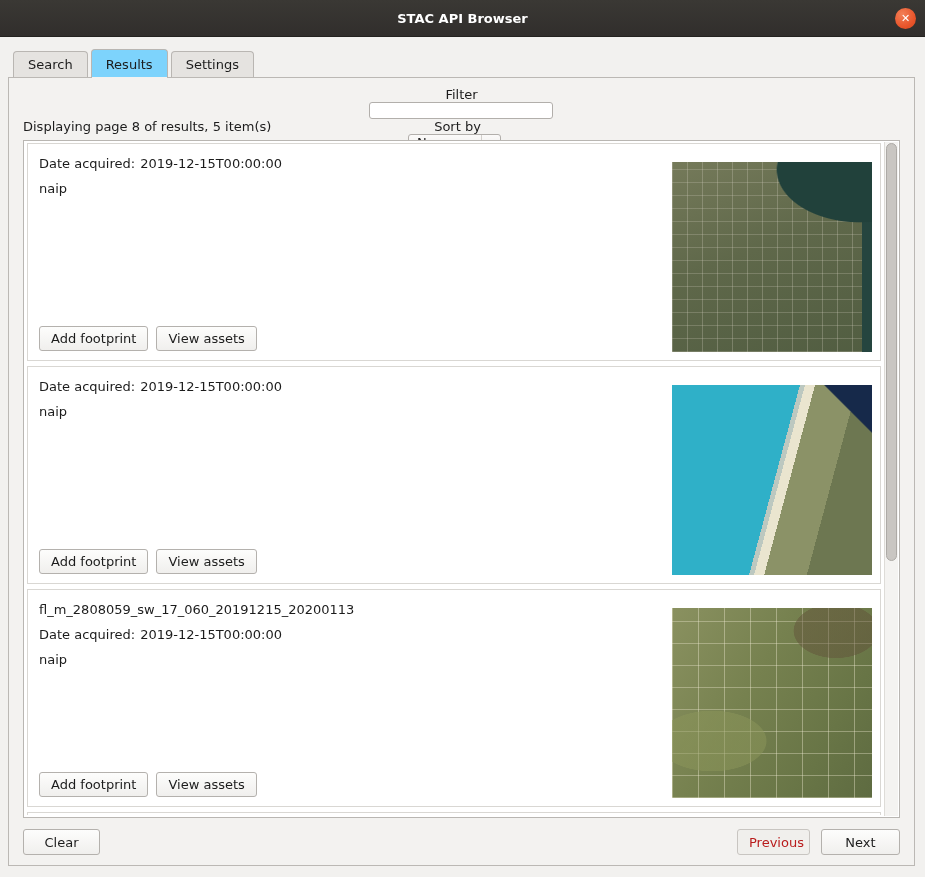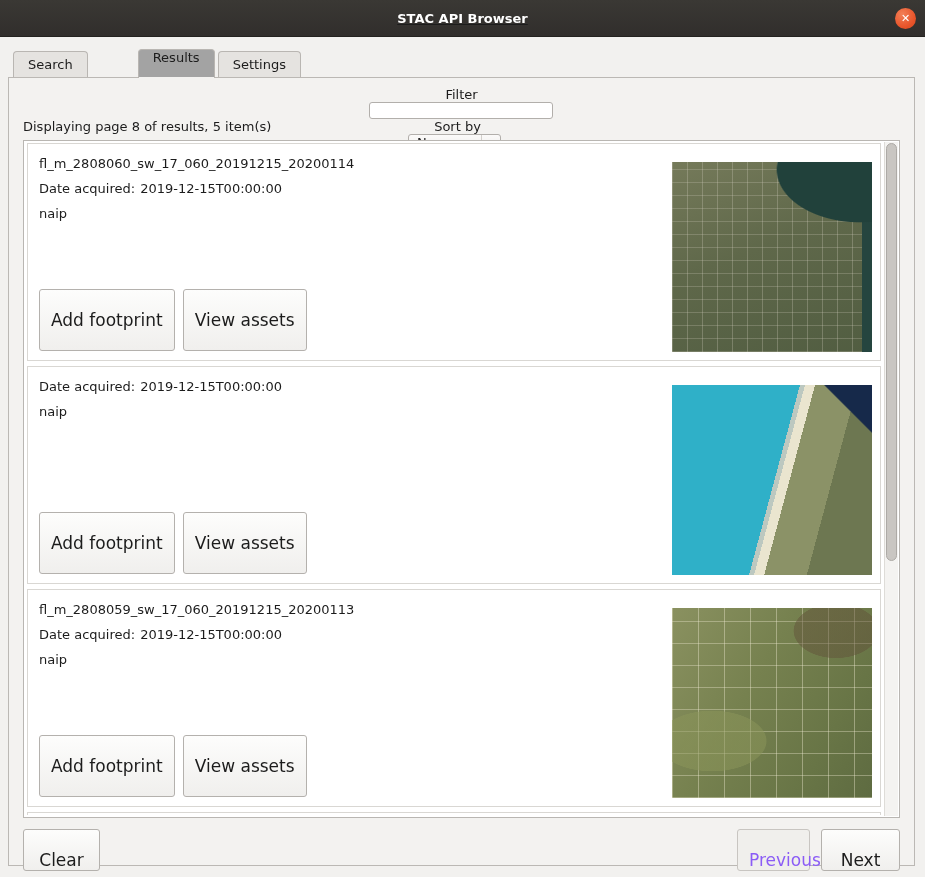--- a/index.html
+++ b/index.html
@@ -5,33 +5,33 @@
   * { box-sizing: border-box; margin: 0; padding: 0; }
   html,body { width: 925px; height: 877px; }
   body { font-family: "DejaVu Sans", "Liberation Sans", sans-serif; font-size: 13px; color: #1c1c1c; }
 
   .window { position: relative; width: 925px; height: 877px; background: #f2f1ef; overflow: hidden; }
 
   
   .titlebar { position: absolute; top:0; left:0; right:0; height:37px;
     background: linear-gradient(#3a3834,#312e2c);
     border-bottom:1px solid #242220;
-    display:flex; align-items:center; justify-content:center;text-decoration:underline; }
+    display:flex; align-items:center; justify-content:center; }
   .titlebar-title { color:#ffffff; font-weight:bold; font-size:13px; }
   .close-btn { position:absolute; right:9px; top:8px; width:21px; height:21px; border-radius:50%;
     background: radial-gradient(circle at 35% 30%, #f28057, #e9542a 62%, #d4491f);
     color:#fff; display:flex; align-items:center; justify-content:center;
     font-size:11px; line-height:1; cursor:pointer; }
 
   
   .tabbar { position:absolute; top:49px; left:13px; height:29px; display:flex; align-items:center; z-index:3; }
   .tab { height:26px; padding:5px 14px 0 14px; margin-right:3px;
     background:#e5e3e0; border:1px solid #b9b6b2; border-bottom:none;
     border-top-left-radius:4px; border-top-right-radius:4px; cursor:pointer; }
-  .tab.active { height:29px; padding-top:0; background:#a3a3a3; position:relative;margin-left:47px; }
+  .tab.active { height:29px; padding-top:7px; background:#7dd3fc; position:relative; }
   .tab.active::after { content:""; position:absolute; left:0; right:0; bottom:-1px; height:2px; background:#f3f2f0; }
 
   
   .frame { position:absolute; top:77px; left:8px; width:907px; height:789px;
     border:1px solid #bbb8b4; background:#f3f2f0; z-index:1; }
 
   .toolbar { position:absolute; top:9px; left:14px; right:14px; height:26px;
     display:flex; align-items:center;flex-direction:column; }
   .lbl { white-space:nowrap; }
   .filter-input { flex:1; height:25px; margin-left:9px; margin-right:10px;
@@ -54,21 +54,21 @@
   .list-box { position:absolute; top:62px; left:14px; right:14px; bottom:47px;
     border:1px solid #b9b6b2; background:#ffffff; overflow:hidden; }
   .cards { position:absolute; top:2px; left:3px; right:18px; bottom:2px; overflow:hidden; }
 
   .card { position:relative; height:218px; margin-bottom:5px;
     border:1px solid #d9d7d3; background:#fff; padding:12px 10px 9px 11px; }
   .card-title { margin-bottom:10px; }
   .card-line { margin-bottom:10px; }
   .date-val { margin-left:5px; }
   .card-buttons { position:absolute; left:11px; bottom:9px; display:flex; gap:8px; }
-  .btn { font-family:inherit; font-size:17px; color:#1c1c1c; padding:20px 11px;
+  .btn { font-family:inherit; font-size:13px; color:#1c1c1c; padding:4px 11px;
     background:linear-gradient(#fdfdfc,#f0efed); border:1px solid #b4b1ad;
     border-radius:3px; cursor:pointer; }
   .thumb { position:absolute; top:18px; right:8px; width:200px; height:190px; }
 
   .thumb-urban { background:
     radial-gradient(150px 95px at 94% 4%, #21413b 0 55%, transparent 56%),
     linear-gradient(to left, #25453f 0, #25453f 5%, transparent 5%),
     repeating-linear-gradient(90deg, rgba(208,203,188,.30) 0 1px, transparent 1px 15px),
     repeating-linear-gradient(0deg, rgba(208,203,188,.26) 0 1px, transparent 1px 13px),
     linear-gradient(160deg, #757a5a 0%, #5f684a 45%, #515d41 100%); }
@@ -88,21 +88,21 @@
 
   .scrollbar { position:absolute; top:1px; right:1px; bottom:1px; width:14px;
     background:#f4f3f1; border-left:1px solid #dedcd8; }
   .scroll-handle { position:absolute; top:1px; left:1px; right:1px; height:62%;
     background:#c9c6c2; border:1px solid #adaaa6; border-radius:6px; cursor:grab; }
 
   
   .footer { position:absolute; left:14px; right:14px; bottom:9px; height:27px; }
   .btn-clear { position:absolute; left:0; top:0; width:77px; height:26px; }
   .btn-prev { position:absolute; right:90px; top:0; width:73px; height:26px;
-    color:#8b5cf6; background:#f0efec; border-color:#c8c5c1; cursor:default; }
+    color:#b91c1c; background:#f0efec; border-color:#c8c5c1; cursor:default; }
   .btn-next { position:absolute; right:0; top:0; width:79px; height:26px; }
 </style>
 </head>
 <body>
 
 <div class="window">
 
   <div class="titlebar">
     <span class="titlebar-title">STAC API Browser</span>
     <div class="close-btn">
@@ -131,21 +131,20 @@
       <span class="checkbox"></span>
       <span class="lbl">Reverse order</span>
     </div>
 
     <div class="status">Displaying page 8 of results, 5 item(s)</div>
 
     <div class="list-box">
       <div class="cards">
 
         <div class="card">
-          <div class="card-title">fl_m_2808060_sw_17_060_20191215_20200114</div>
           <div class="card-line">
             <span>Date acquired:</span><span class="date-val">2019-12-15T00:00:00</span>
           </div>
           <div class="card-line">naip</div>
           <div class="card-buttons">
             <button class="btn">Add footprint</button>
             <button class="btn">View assets</button>
           </div>
           <div class="thumb thumb-urban"></div>
         </div>

